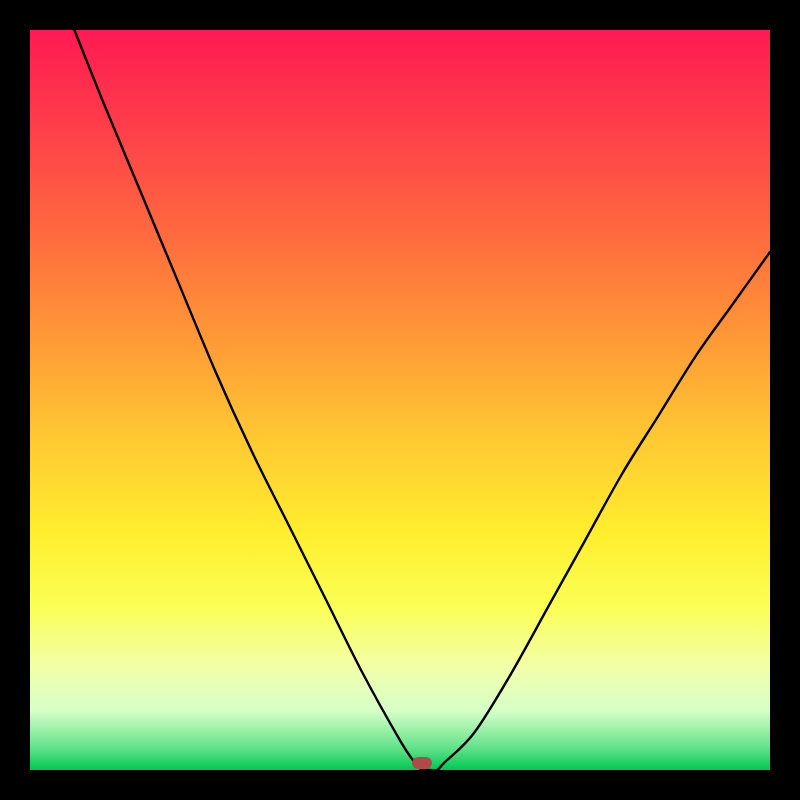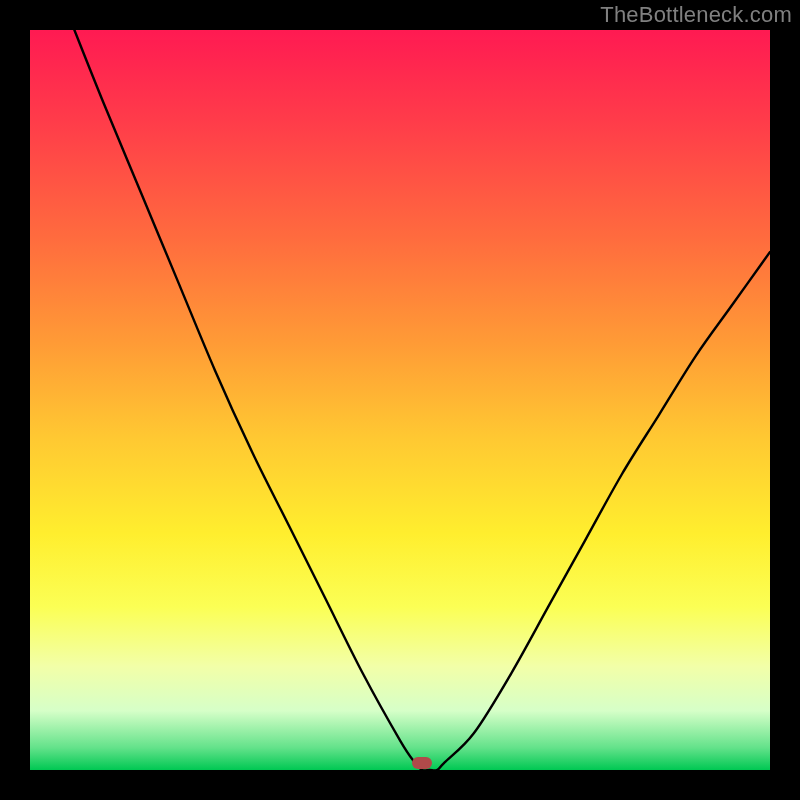--- a/index.html
+++ b/index.html
@@ -64,21 +64,20 @@
     font-size: 22px;
     letter-spacing: 0.2px;
     font-weight: 400;
   }
 </style>
 </head>
 <body>
 
 <div class="frame">
 
-  <div class="watermark">TheBottleneck.com</div>
 
   <div class="plot-area">
 
     <svg class="curve" viewBox="0 0 740 740" preserveAspectRatio="none">
       <path id="curve-path" fill="none" stroke="#000000" stroke-width="2.4" stroke-linejoin="round" stroke-linecap="round" d="M 44.4 0.0 C 49.3 12.3, 62.9 46.9, 74.0 74.0 C 85.1 101.1, 98.7 133.2, 111.0 162.8 C 123.3 192.4, 135.7 222.0, 148.0 251.6 C 160.3 281.2, 172.7 312.0, 185.0 340.4 C 197.3 368.8, 209.7 395.9, 222.0 421.8 C 234.3 447.7, 246.7 471.1, 259.0 495.8 C 271.3 520.5, 283.7 545.1, 296.0 569.8 C 308.3 594.5, 320.7 620.4, 333.0 643.8 C 345.3 667.2, 361.4 695.6, 370.0 710.4 C 378.6 725.2, 381.1 727.7, 384.8 732.6 C 388.5 737.5, 389.7 738.8, 392.2 740.0 C 394.7 741.2, 397.1 740.0, 399.6 740.0 C 402.1 740.0, 404.5 741.2, 407.0 740.0 C 409.5 738.8, 408.2 738.8, 414.4 732.6 C 420.6 726.4, 432.9 717.8, 444.0 703.0 C 455.1 688.2, 468.7 664.8, 481.0 643.8 C 493.3 622.8, 505.7 599.4, 518.0 577.2 C 530.3 555.0, 542.7 532.8, 555.0 510.6 C 567.3 488.4, 579.7 465.0, 592.0 444.0 C 604.3 423.0, 616.7 404.5, 629.0 384.8 C 641.3 365.1, 653.7 344.1, 666.0 325.6 C 678.3 307.1, 690.7 291.1, 703.0 273.8 C 715.3 256.5, 733.8 230.6, 740.0 222.0"></path>
     </svg>
 
     <div class="dip-marker" style="left: 382px; top: 727px; background: rgb(176, 74, 74);"></div>
   </div>
 </div>

